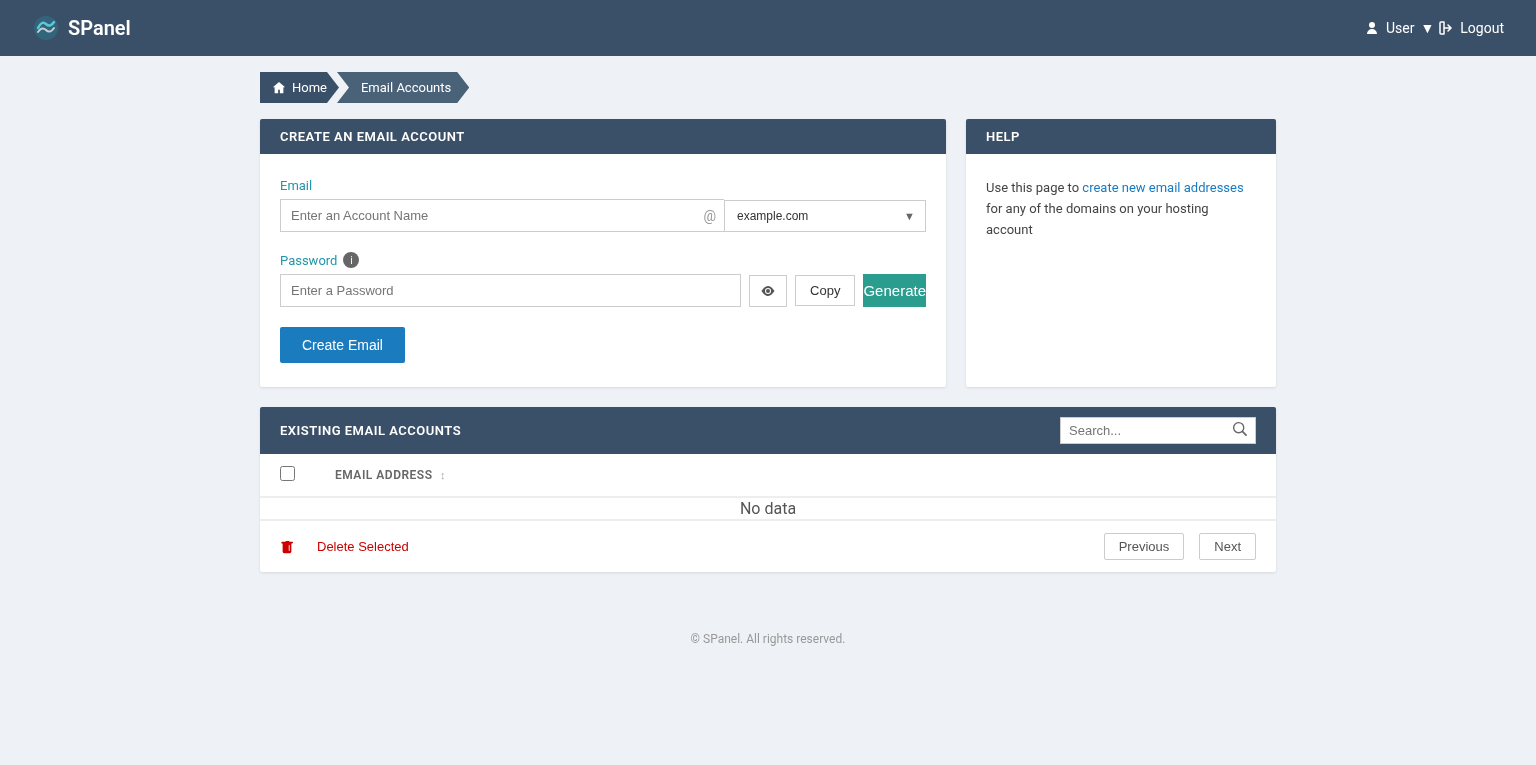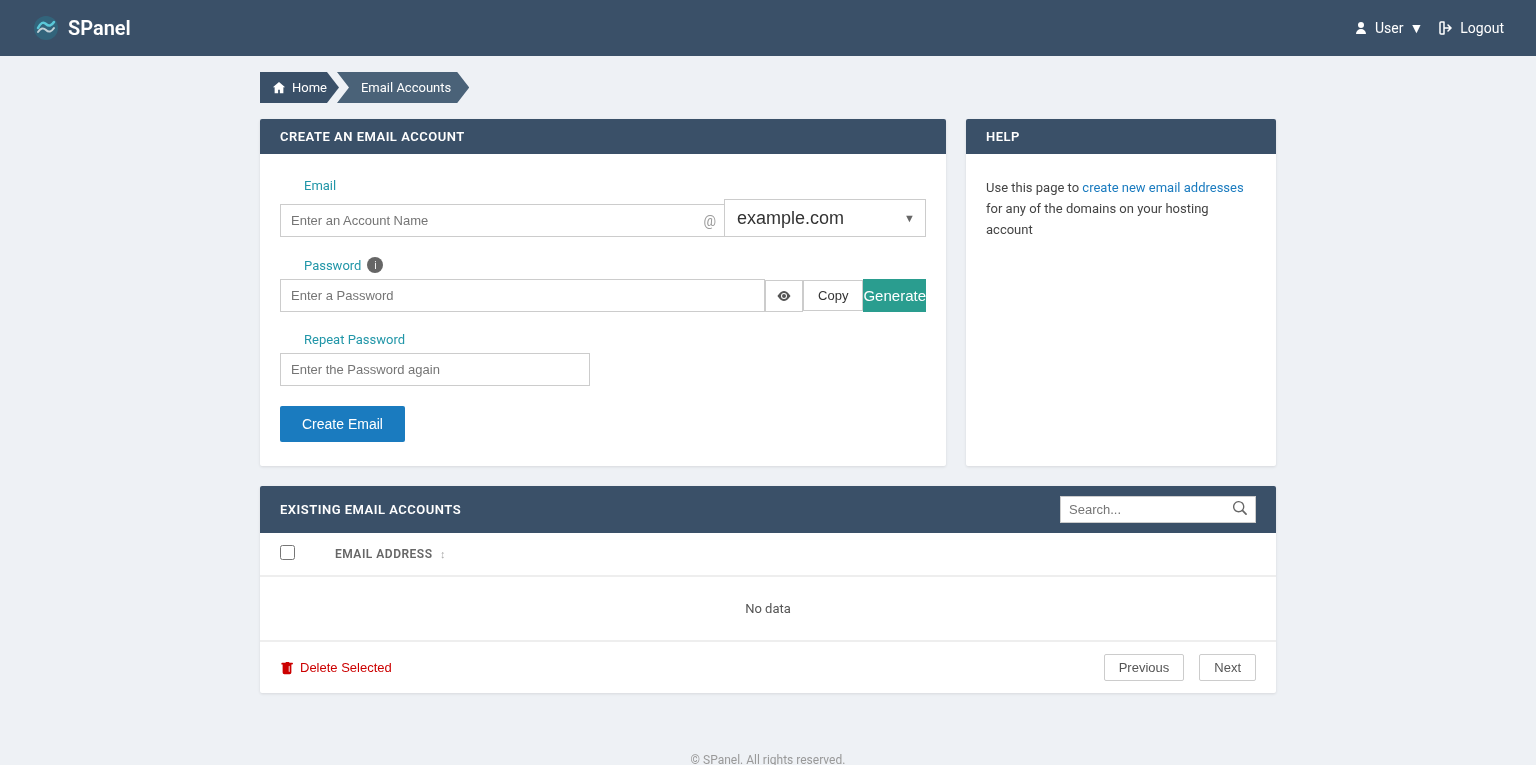--- a/index.html
+++ b/index.html
@@ -28,21 +28,21 @@
       font-size: 20px;
       font-weight: 600;
     }
     .header-logo {
       width: 28px;
       height: 28px;
     }
     .header-right {
       display: flex;
       align-items: center;
-      gap: 15px;
+      gap: 4px;
     }
     .header-user {
       display: flex;
       align-items: center;
       gap: 6px;
       color: #fff;
       cursor: pointer;
       font-size: 14px;
     }
     .header-logout {
@@ -123,21 +123,20 @@
     .form-group {
       margin-bottom: 20px;
     }
     .form-label {
       color: #2196a8;
       font-size: 13px;
       margin-bottom: 6px;
       display: flex;
       align-items: center;
       gap: 6px;
-      margin-left: 24px;
     }
     .form-label .info-icon {
       width: 16px;
       height: 16px;
       background: #666;
       border-radius: 50%;
       color: #fff;
       font-size: 10px;
       display: inline-flex;
       align-items: center;
@@ -176,40 +175,40 @@
     .domain-select-wrapper {
       position: relative;
       border: 1px solid #ccc;
       background: #fff;
     }
     .domain-select-wrapper select {
       appearance: none;
       padding: 8px 32px 8px 12px;
       border: none;
       outline: none;
-      font-size: 18px;
+      font-size: 12px;
       color: #333;
       background: transparent;
       cursor: pointer;
       min-width: 200px;
     }
     .domain-select-arrow {
       position: absolute;
       right: 10px;
       top: 50%;
       transform: translateY(-50%);
       pointer-events: none;
       color: #666;
       font-size: 11px;
     }
 
     .password-row {
       display: flex;
       align-items: center;
-      gap: 0;
+      gap: 8px;
     }
     .password-input-wrapper {
       flex: 1;
       position: relative;
       border: 1px solid #ccc;
       background: #fff;
     }
     .password-input-wrapper input {
       width: 100%;
       padding: 8px 10px;
@@ -334,22 +333,22 @@
     }
     .email-table th {
       padding: 12px 20px;
       text-align: left;
       font-size: 12px;
       font-weight: 600;
       color: #666;
       letter-spacing: 0.5px;
     }
     .email-table td {
-      padding: 24px 20px;
-      font-size: 13px;
+      padding: 1px 20px;
+      font-size: 16px;
       color: #555;
       border-bottom: 1px solid #eee;
     }
     .no-data {
       text-align: center;
       color: #999;
       padding: 30px;
       font-size: 14px;
     }
 
@@ -361,21 +360,21 @@
       border-top: 1px solid #eee;
     }
     .btn-delete {
       background: none;
       border: none;
       color: #c00;
       font-size: 13px;
       cursor: pointer;
       display: flex;
       align-items: center;
-      gap: 6px;
+      gap: 23px;
     }
     .pagination {
       display: flex;
       gap: 15px;
     }
     .btn-page {
       background: #fff;
       border: 1px solid #ccc;
       padding: 5px 14px;
       font-size: 13px;
@@ -498,28 +497,20 @@
               <button class="btn-copy">
                 <span>Copy</span>
               </button>
               <button class="btn-generate">
                 <span>Generate</span>
               </button>
             </div>
           </div>
 
           
-          <div class="form-group">
-            <div class="form-label">
-              <span>Repeat Password</span>
-            </div>
-            <div class="repeat-password-wrapper">
-              <input type="password" placeholder="Enter the Password again" style="">
-            </div>
-          </div>
 
           
           <button class="btn-create">
             <span>Create Email</span>
           </button>
 
         </div>
       </div>
 
       <div class="card help-card">

